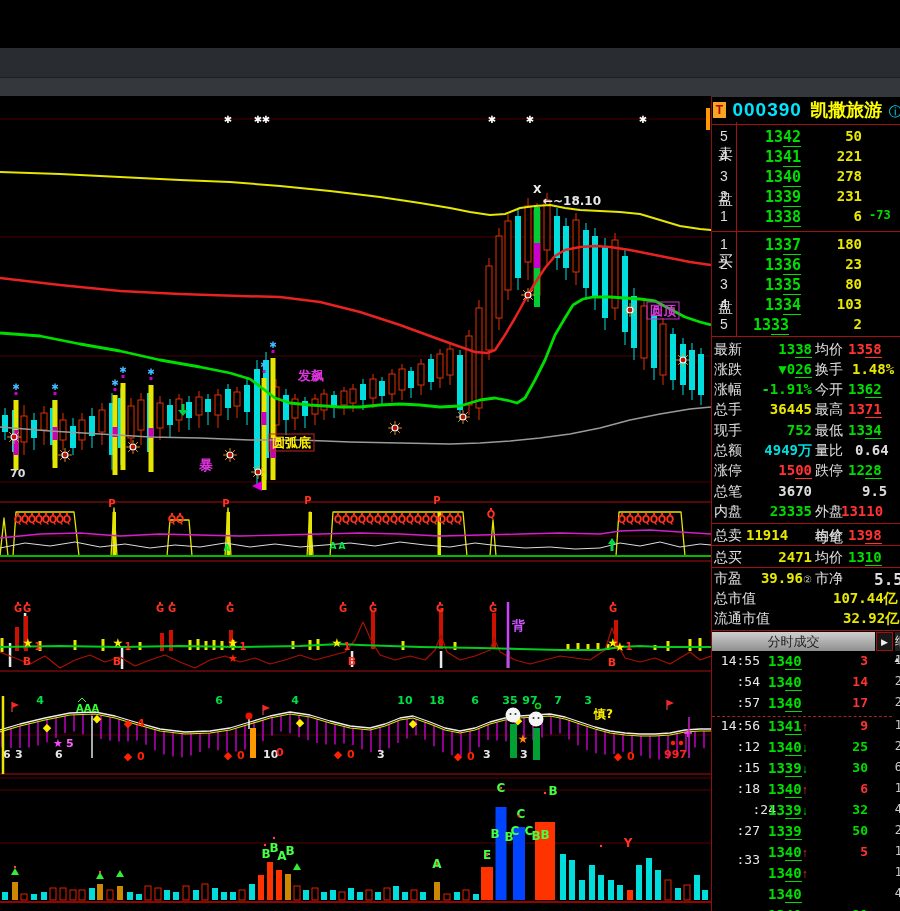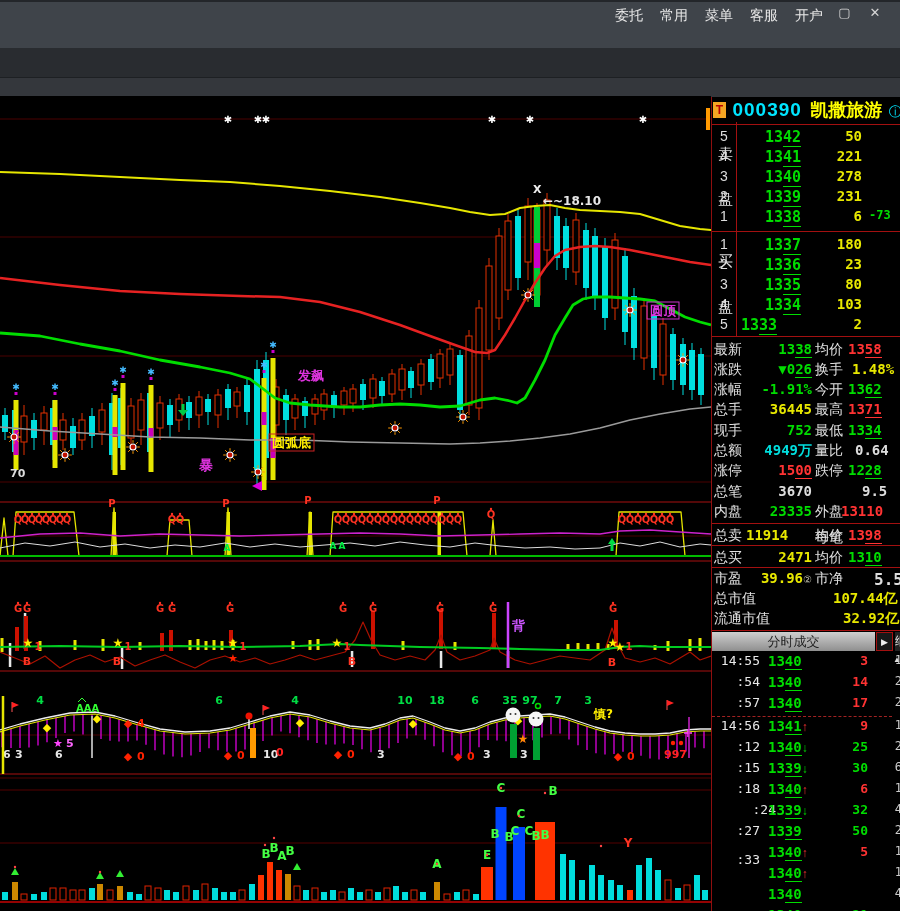--- a/index.html
+++ b/index.html
@@ -32,34 +32,20 @@
   #scrollup{position:absolute;left:182px;top:655px;color:#ddd;font-size:8px;}
   #dashline{position:absolute;left:1px;top:716px;width:180px;border-top:1px dashed #a32222;}
   #watermark{position:absolute;left:576px;top:852px;z-index:99;white-space:nowrap;
     font-size:35px;font-weight:bold;color:#dcdcdc;letter-spacing:1px;
     text-shadow:-2px 0 #151515,2px 0 #151515,0 -2px #151515,0 2px #151515,2px 2px #151515,-2px -2px #151515;}
 </style>
 </head>
 <body>
 
 <div id="root">
-  <div id="band1" class="band">
-    <div id="menu">
-      <span>委托</span>
-      <span>常用</span>
-      <span>菜单</span>
-      <span>客服</span>
-      <span>开户</span>
-    </div>
-    <div id="winbtns">
-      <span>─</span>
-      <span>▢</span>
-      <span>✕</span>
-    </div>
-  </div>
   <div id="band2" class="band"></div>
   <div id="band3" class="band"></div>
 
   <svg id="chart" width="711" height="815" viewBox="0 96 711 815">
       <rect x="0" y="96" width="711" height="815" fill="#000" stroke="none" stroke-width="0"></rect>
       <line x1="0" y1="119" x2="711" y2="119" stroke="#4a0000" stroke-width="1"></line>
       <line x1="0" y1="237" x2="711" y2="237" stroke="#4a0000" stroke-width="1"></line>
       <line x1="0" y1="356" x2="711" y2="356" stroke="#4a0000" stroke-width="1"></line>
       <line x1="0" y1="482" x2="711" y2="482" stroke="#4a0000" stroke-width="1"></line>
       <line x1="0" y1="502" x2="711" y2="502" stroke="#a81010" stroke-width="1"></line>
@@ -808,21 +794,21 @@
         <div class="abs" style="left: 9px; top: 256px; color: rgb(221, 221, 221); font-size: 14px;">2</div>
         <div class="abs" style="left: 30px; top: 256px; width: 60px; text-align: right; font-size: 15px;"><span class="num" style="color:#00dd00">13<span class="u2">36</span></span></div>
         <div class="abs" style="left: 95px; top: 256px; width: 56px; text-align: right; color: rgb(232, 232, 0); font-size: 14px;"><span class="num">23</span></div>
         <div class="abs" style="left: 9px; top: 276px; color: rgb(221, 221, 221); font-size: 14px;">3</div>
         <div class="abs" style="left: 30px; top: 276px; width: 60px; text-align: right; font-size: 15px;"><span class="num" style="color:#00dd00">13<span class="u2">35</span></span></div>
         <div class="abs" style="left: 95px; top: 276px; width: 56px; text-align: right; color: rgb(232, 232, 0); font-size: 14px;"><span class="num">80</span></div>
         <div class="abs" style="left: 9px; top: 296px; color: rgb(221, 221, 221); font-size: 14px;">4</div>
         <div class="abs" style="left: 30px; top: 296px; width: 60px; text-align: right; font-size: 15px;"><span class="num" style="color:#00dd00">13<span class="u2">34</span></span></div>
         <div class="abs" style="left: 95px; top: 296px; width: 56px; text-align: right; color: rgb(232, 232, 0); font-size: 14px;"><span class="num">103</span></div>
         <div class="abs" style="left: 9px; top: 316px; color: rgb(221, 221, 221); font-size: 14px;">5</div>
-        <div class="abs" style="left: 30px; top: 316px; width: 60px; text-align: left; font-size: 15px;"><span class="num" style="color:#00dd00">13<span class="u2">33</span></span></div>
+        <div class="abs" style="left: 30px; top: 316px; width: 60px; text-align: center; font-size: 15px;"><span class="num" style="color:#00dd00">13<span class="u2">33</span></span></div>
         <div class="abs" style="left: 95px; top: 316px; width: 56px; text-align: right; color: rgb(232, 232, 0); font-size: 14px;"><span class="num">2</span></div>
         <div class="abs" style="left: 7px; top: 145px; color: rgb(221, 221, 221); font-size: 15px;">卖</div>
         <div class="abs" style="left: 7px; top: 190px; color: rgb(221, 221, 221); font-size: 15px;">盘</div>
         <div class="abs" style="left: 7px; top: 252px; color: rgb(221, 221, 221); font-size: 15px;">买</div>
         <div class="abs" style="left: 7px; top: 298px; color: rgb(221, 221, 221); font-size: 15px;">盘</div>
       </div>
     <div id="stats">
         <div class="abs" style="left: 3px; top: 341px; color: rgb(224, 224, 224); font-size: 14px;">最新</div>
         <div class="abs" style="left: 35px; top: 341px; width: 66px; text-align: right; font-size: 14px;"><span class="num" style="color:#00dd00">13<span class="u2">38</span></span></div>
         <div class="abs" style="left: 104px; top: 341px; color: rgb(224, 224, 224); font-size: 14px;">均价</div>

